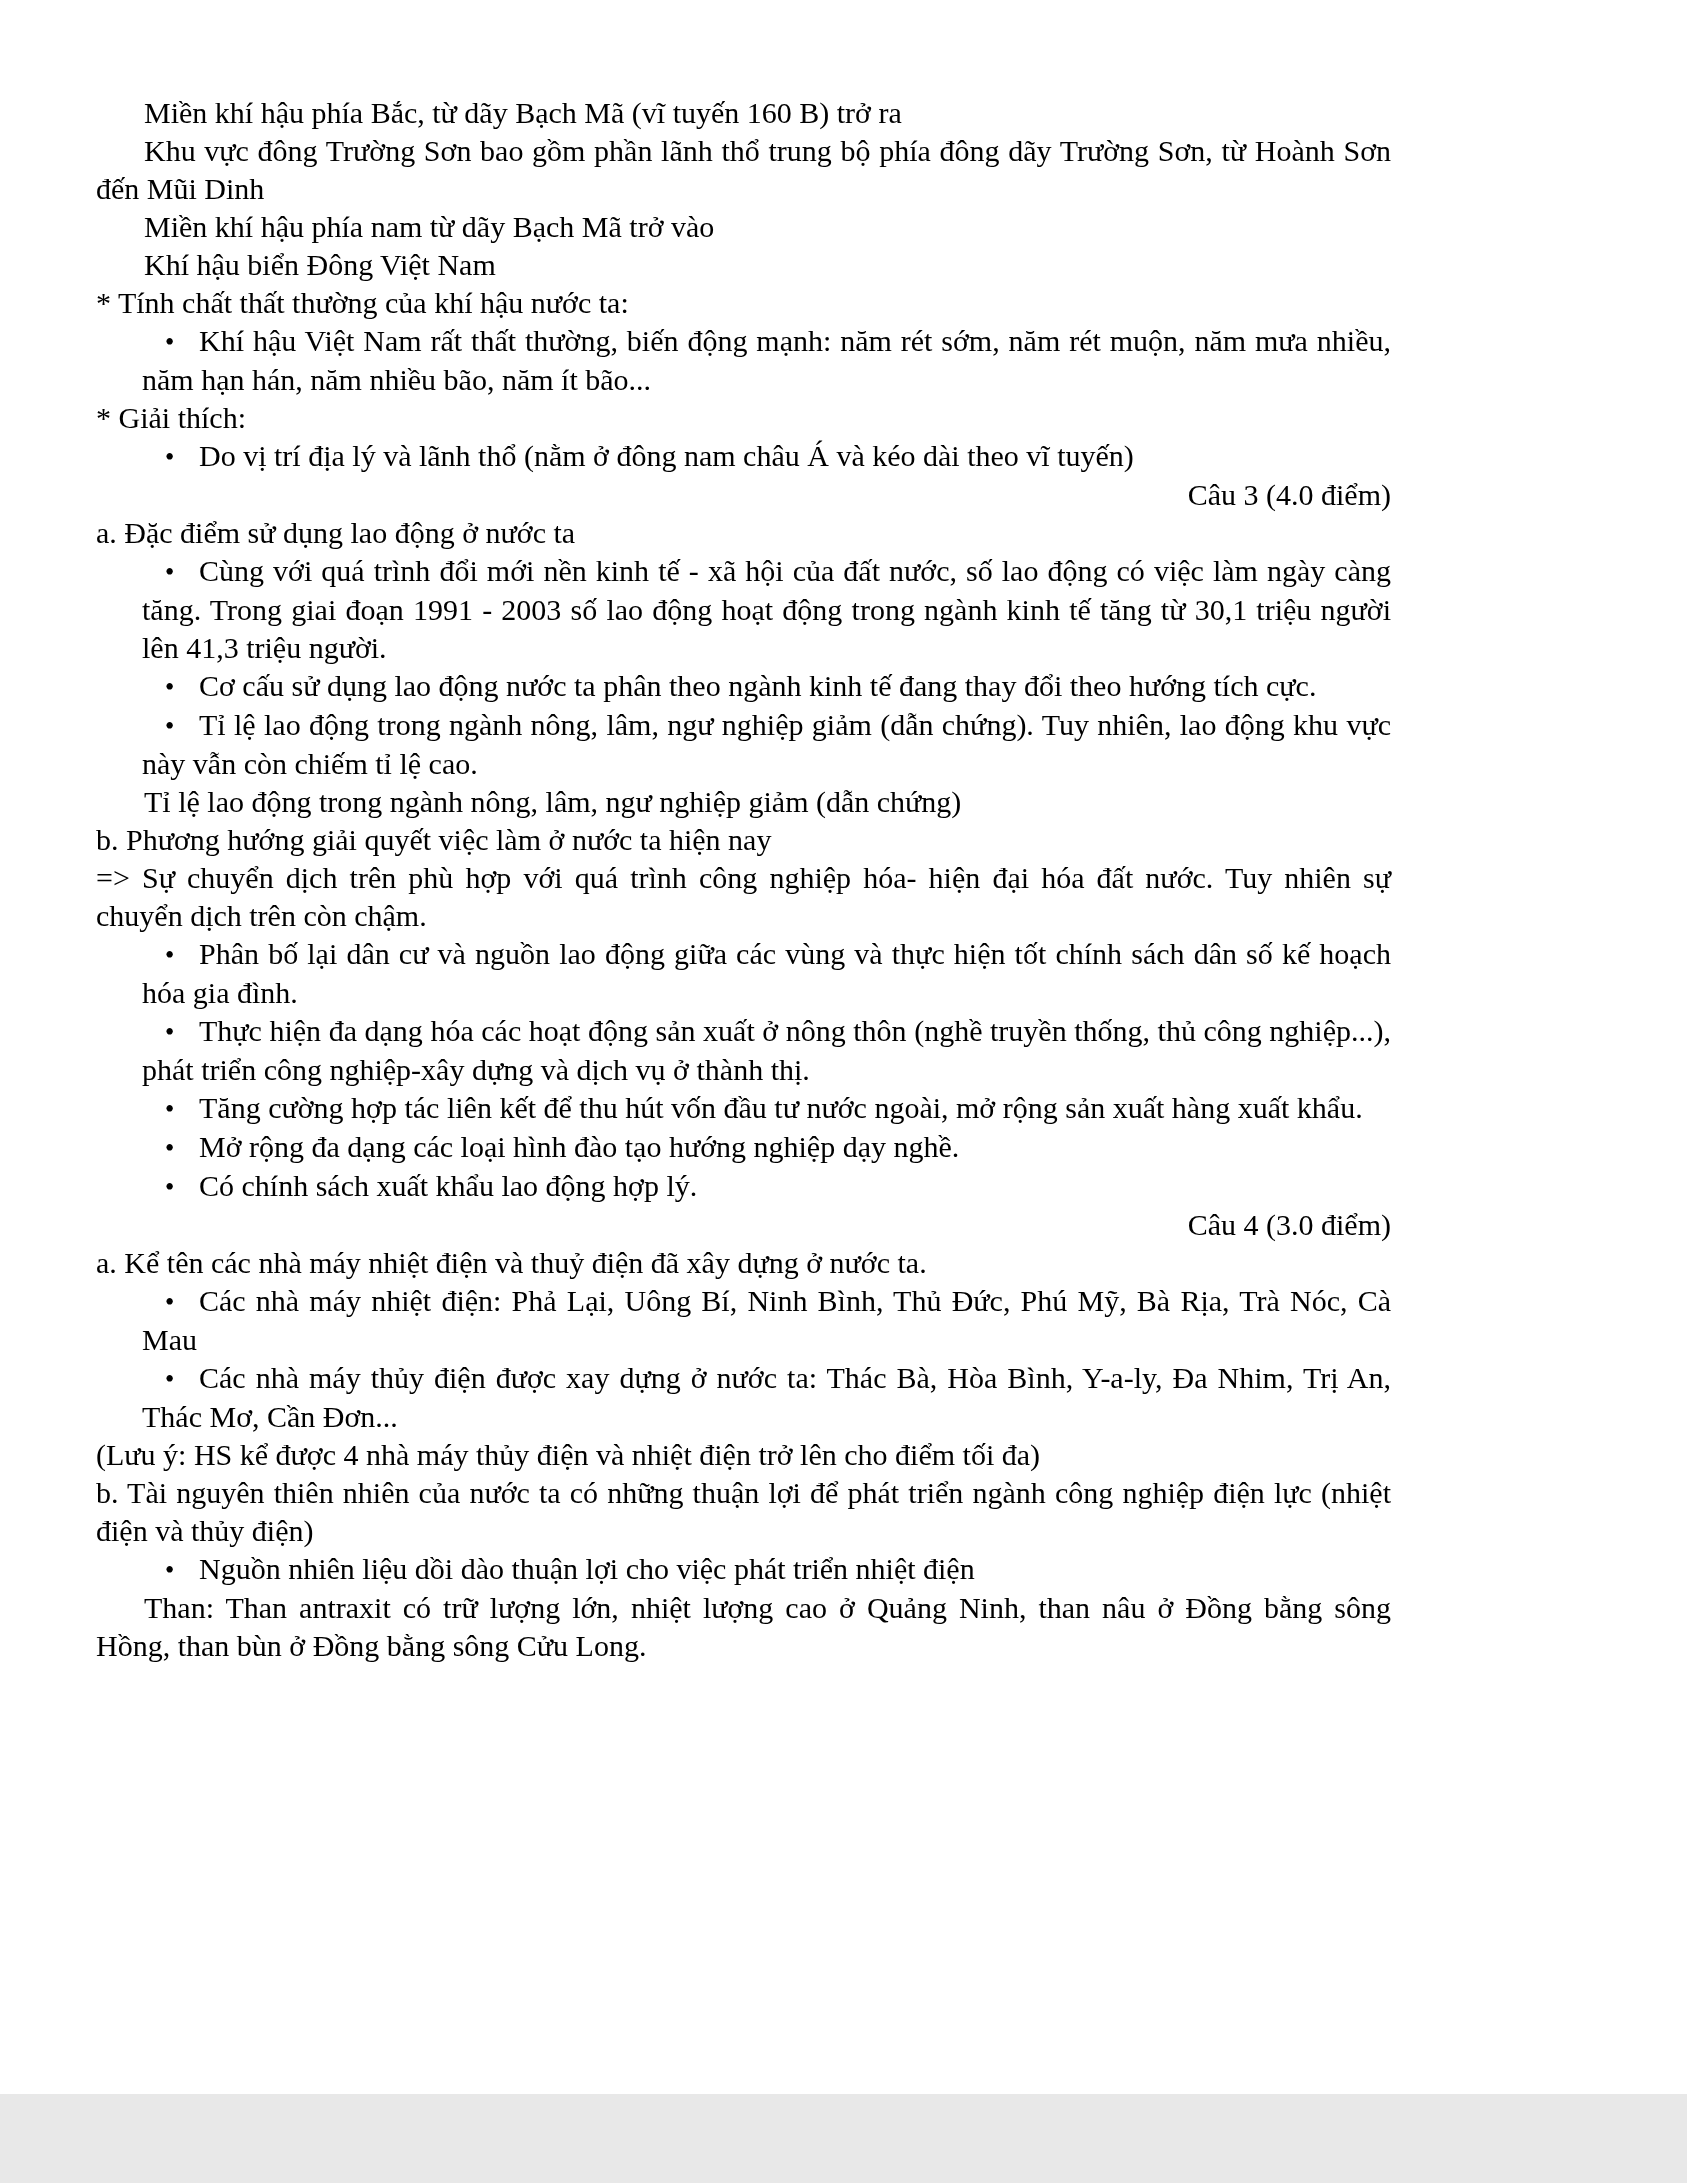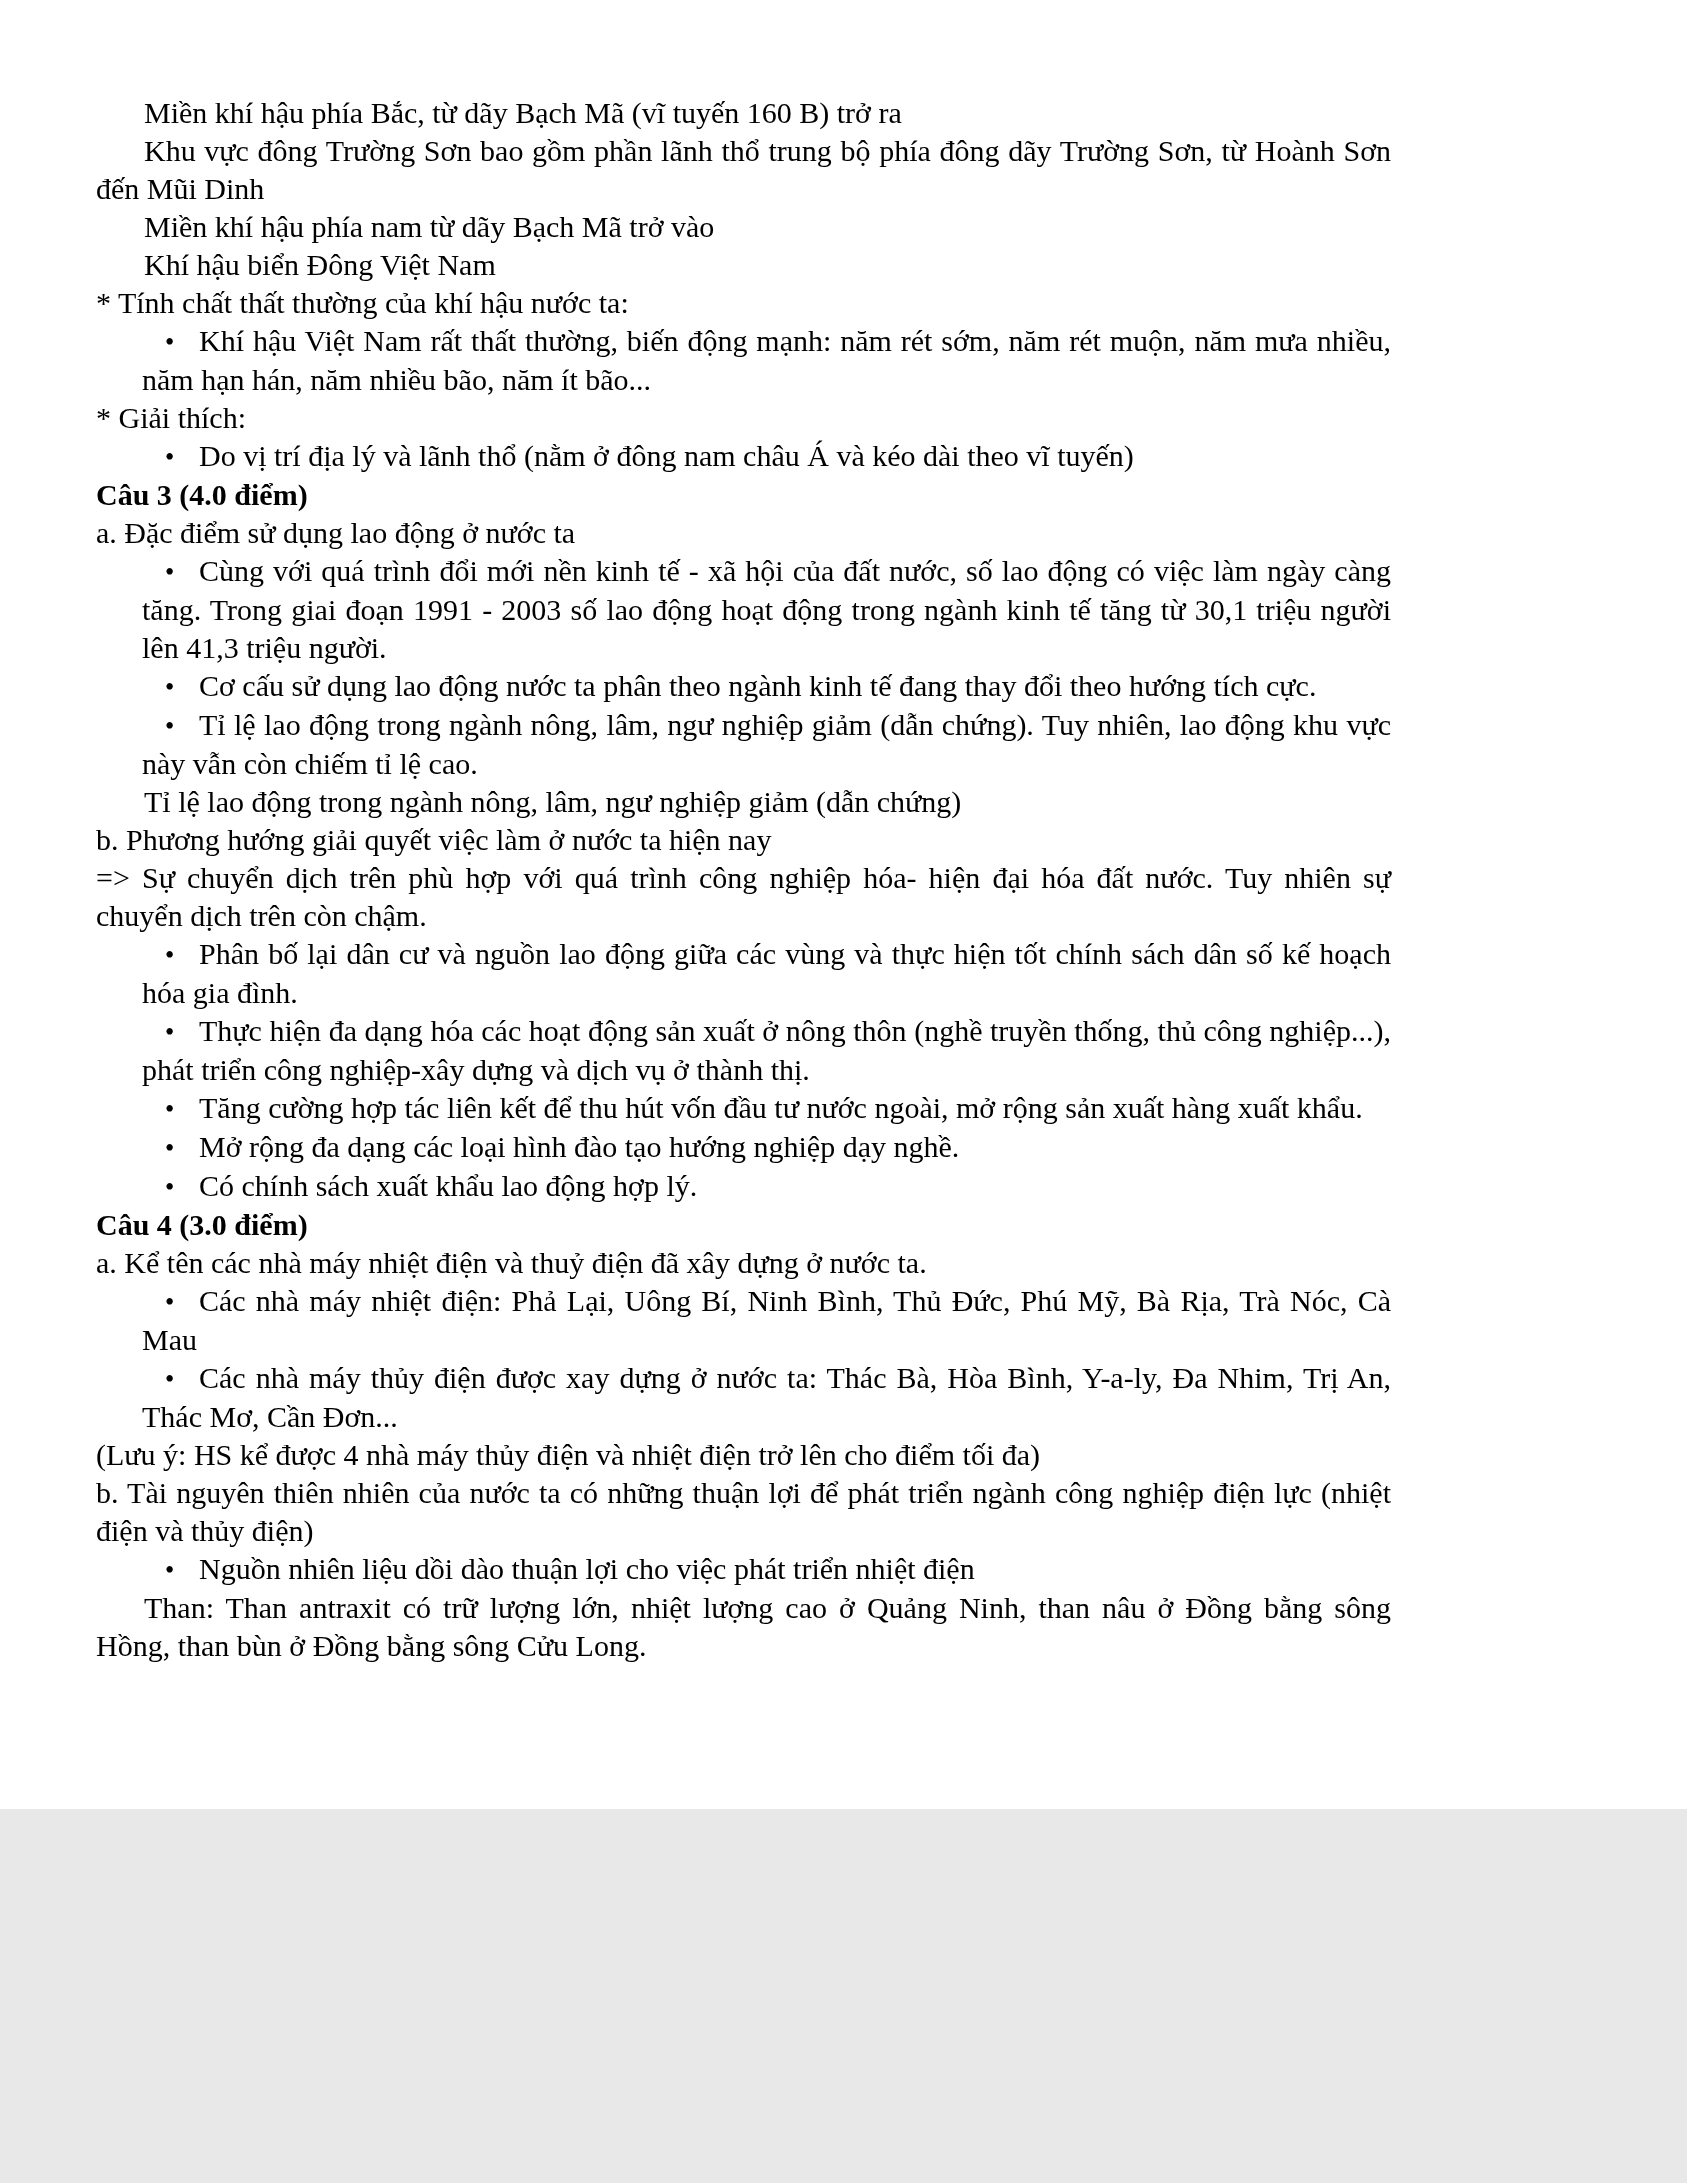--- a/index.html
+++ b/index.html
@@ -1,32 +1,32 @@
 <!DOCTYPE html>
 <html style="font-size:10.6px"><head>
 <meta charset="utf-8">
 <style>
   * { margin: 0; padding: 0; box-sizing: border-box; }
   html, body { background: #e8e8e8; }
   .page {
     position: relative;
     width: 1687px;
-    height: 1809px;
+    height: 2094px;
     margin: 0 auto;
     background: #ffffff;
     color: #000000;
     font-family: "Liberation Serif", "DejaVu Serif", serif;
     font-size: 30px;
     line-height: 38px;
     padding: 94px 296px 0 96px;
     overflow: hidden;
   }
   .p-flush  { text-align: justify; }
   .p-indent { text-align: justify; text-indent: 48px; }
-  .p-heading { font-weight: bold; text-align: left; }
+  .p-heading { font-weight: normal; text-align: right; }
   .bullet { text-align: justify; padding-left: 46px; text-indent: 23px; }
   .bullet .marker {
     display: inline-block;
     width: 34px;
     text-indent: 0;
     font-size: 26.5px;
   }
 </style>
 </head>
 <body>

